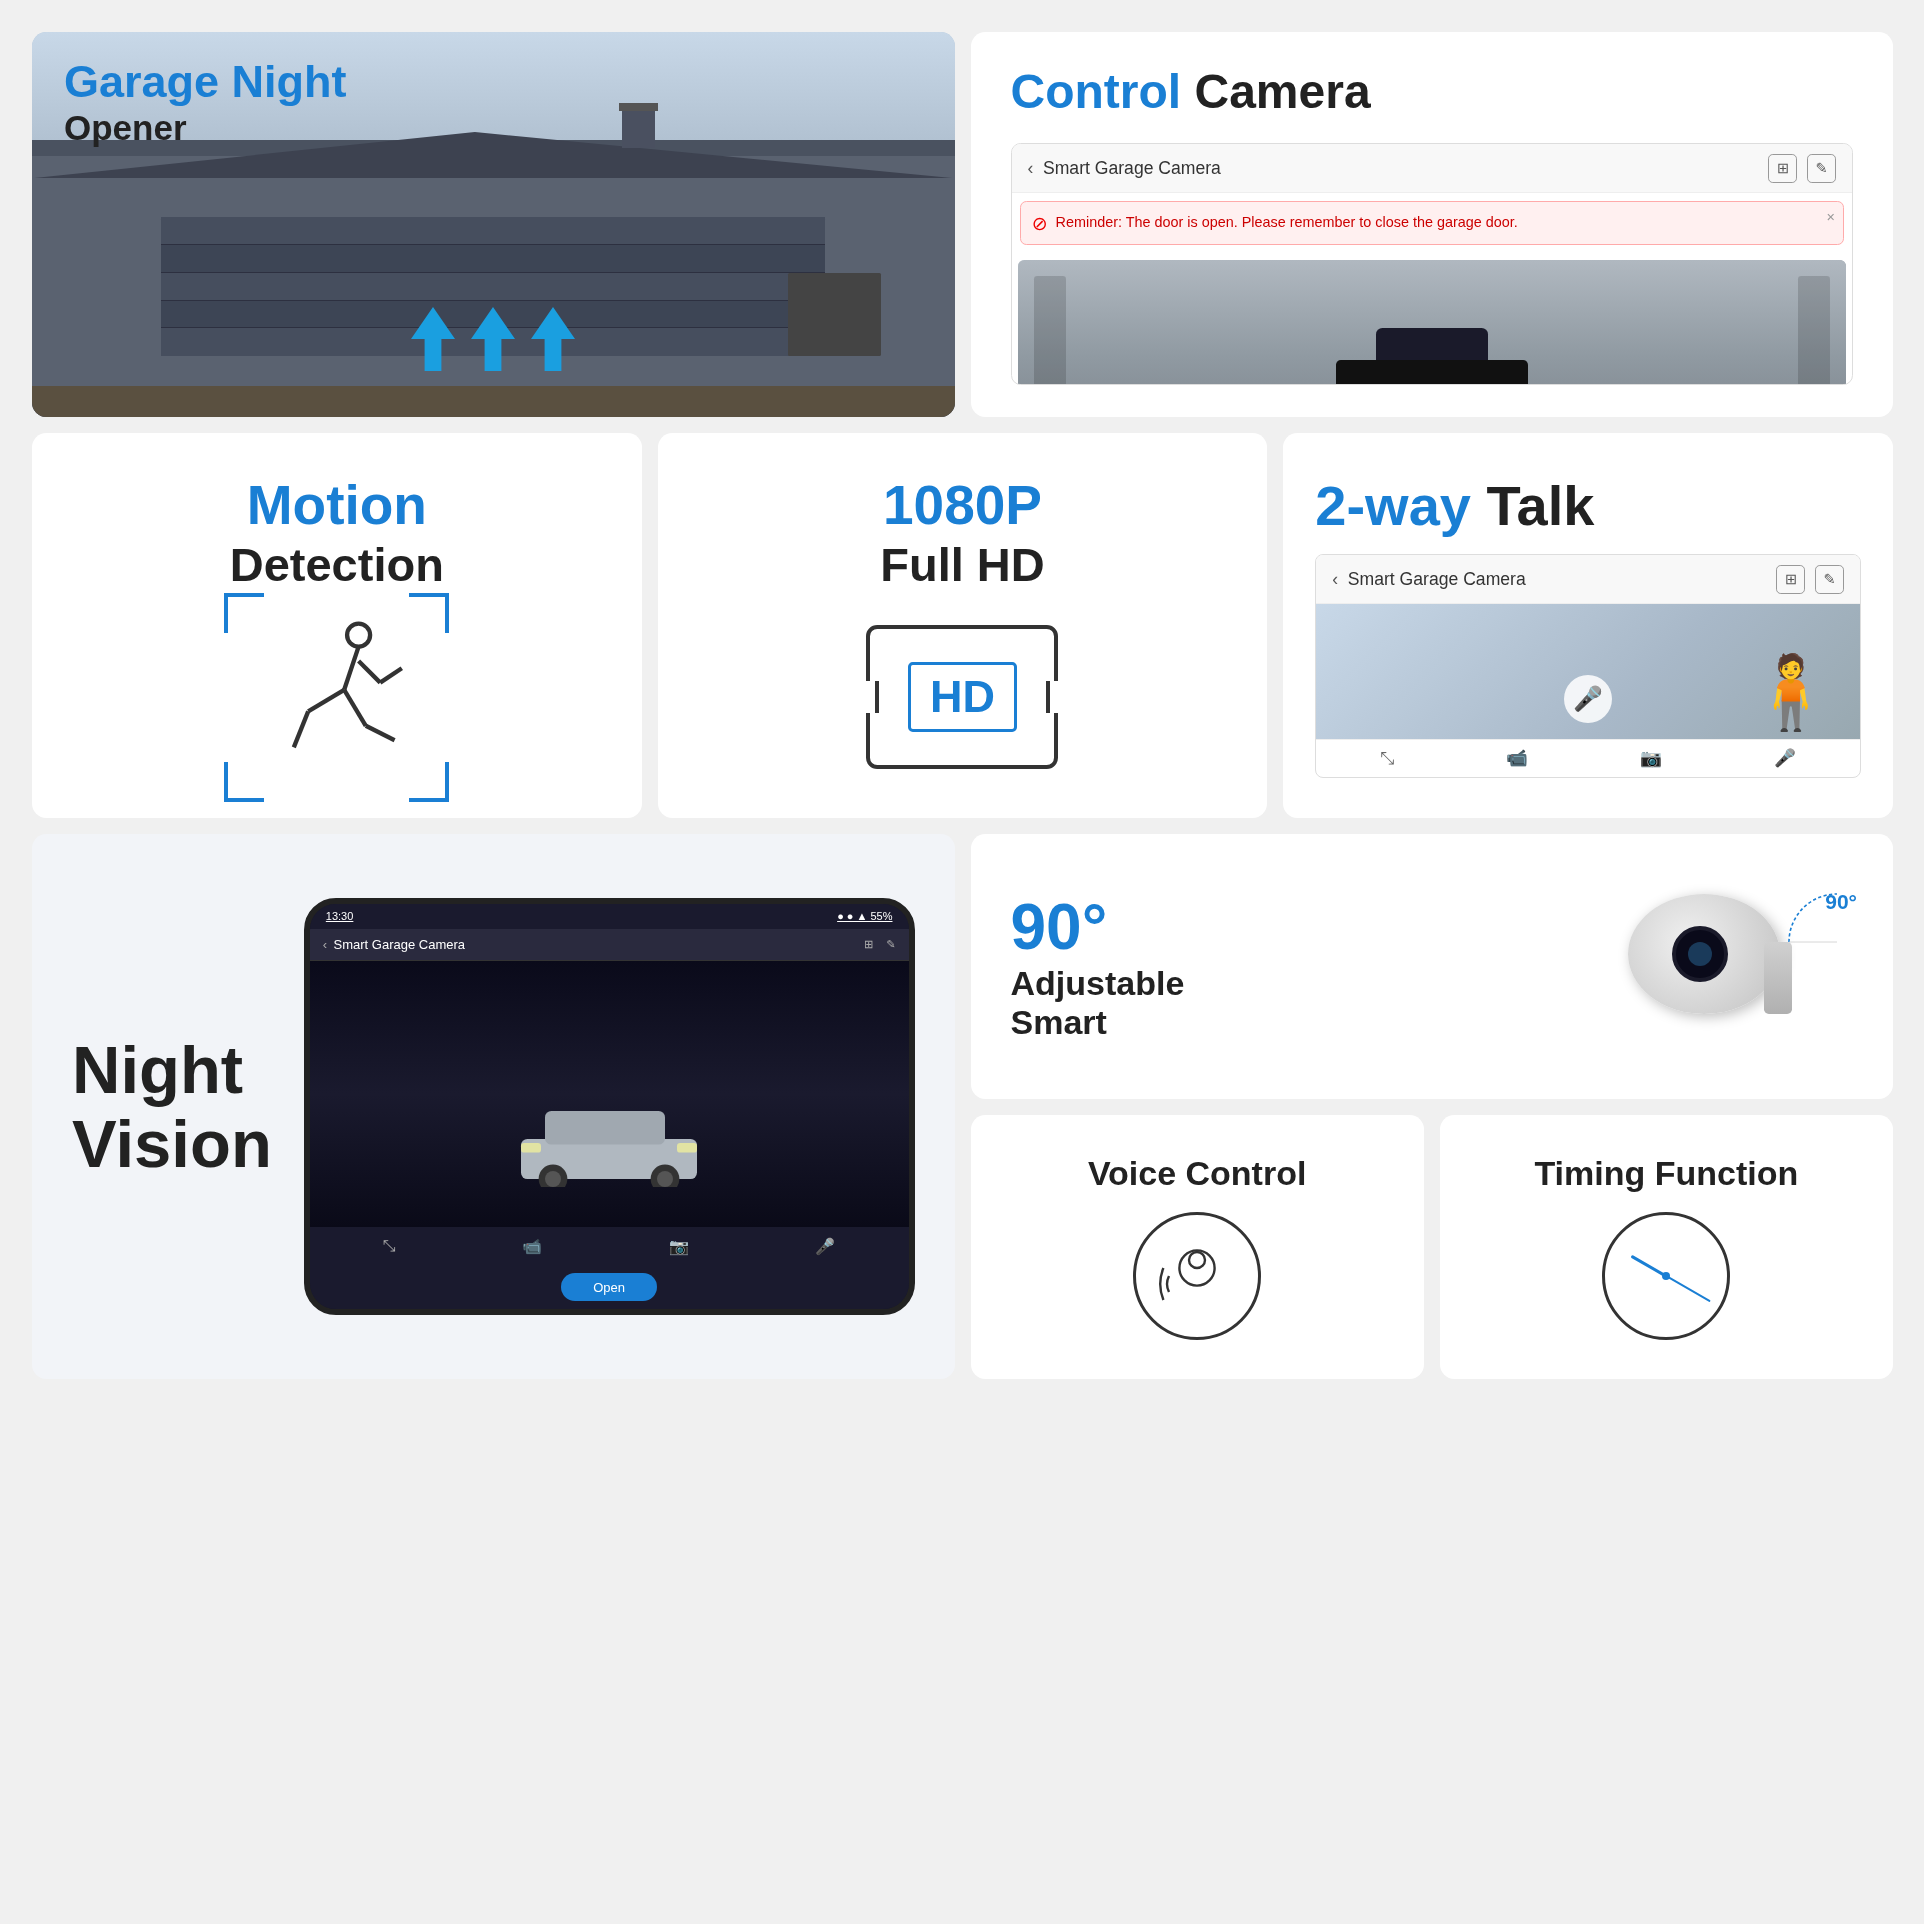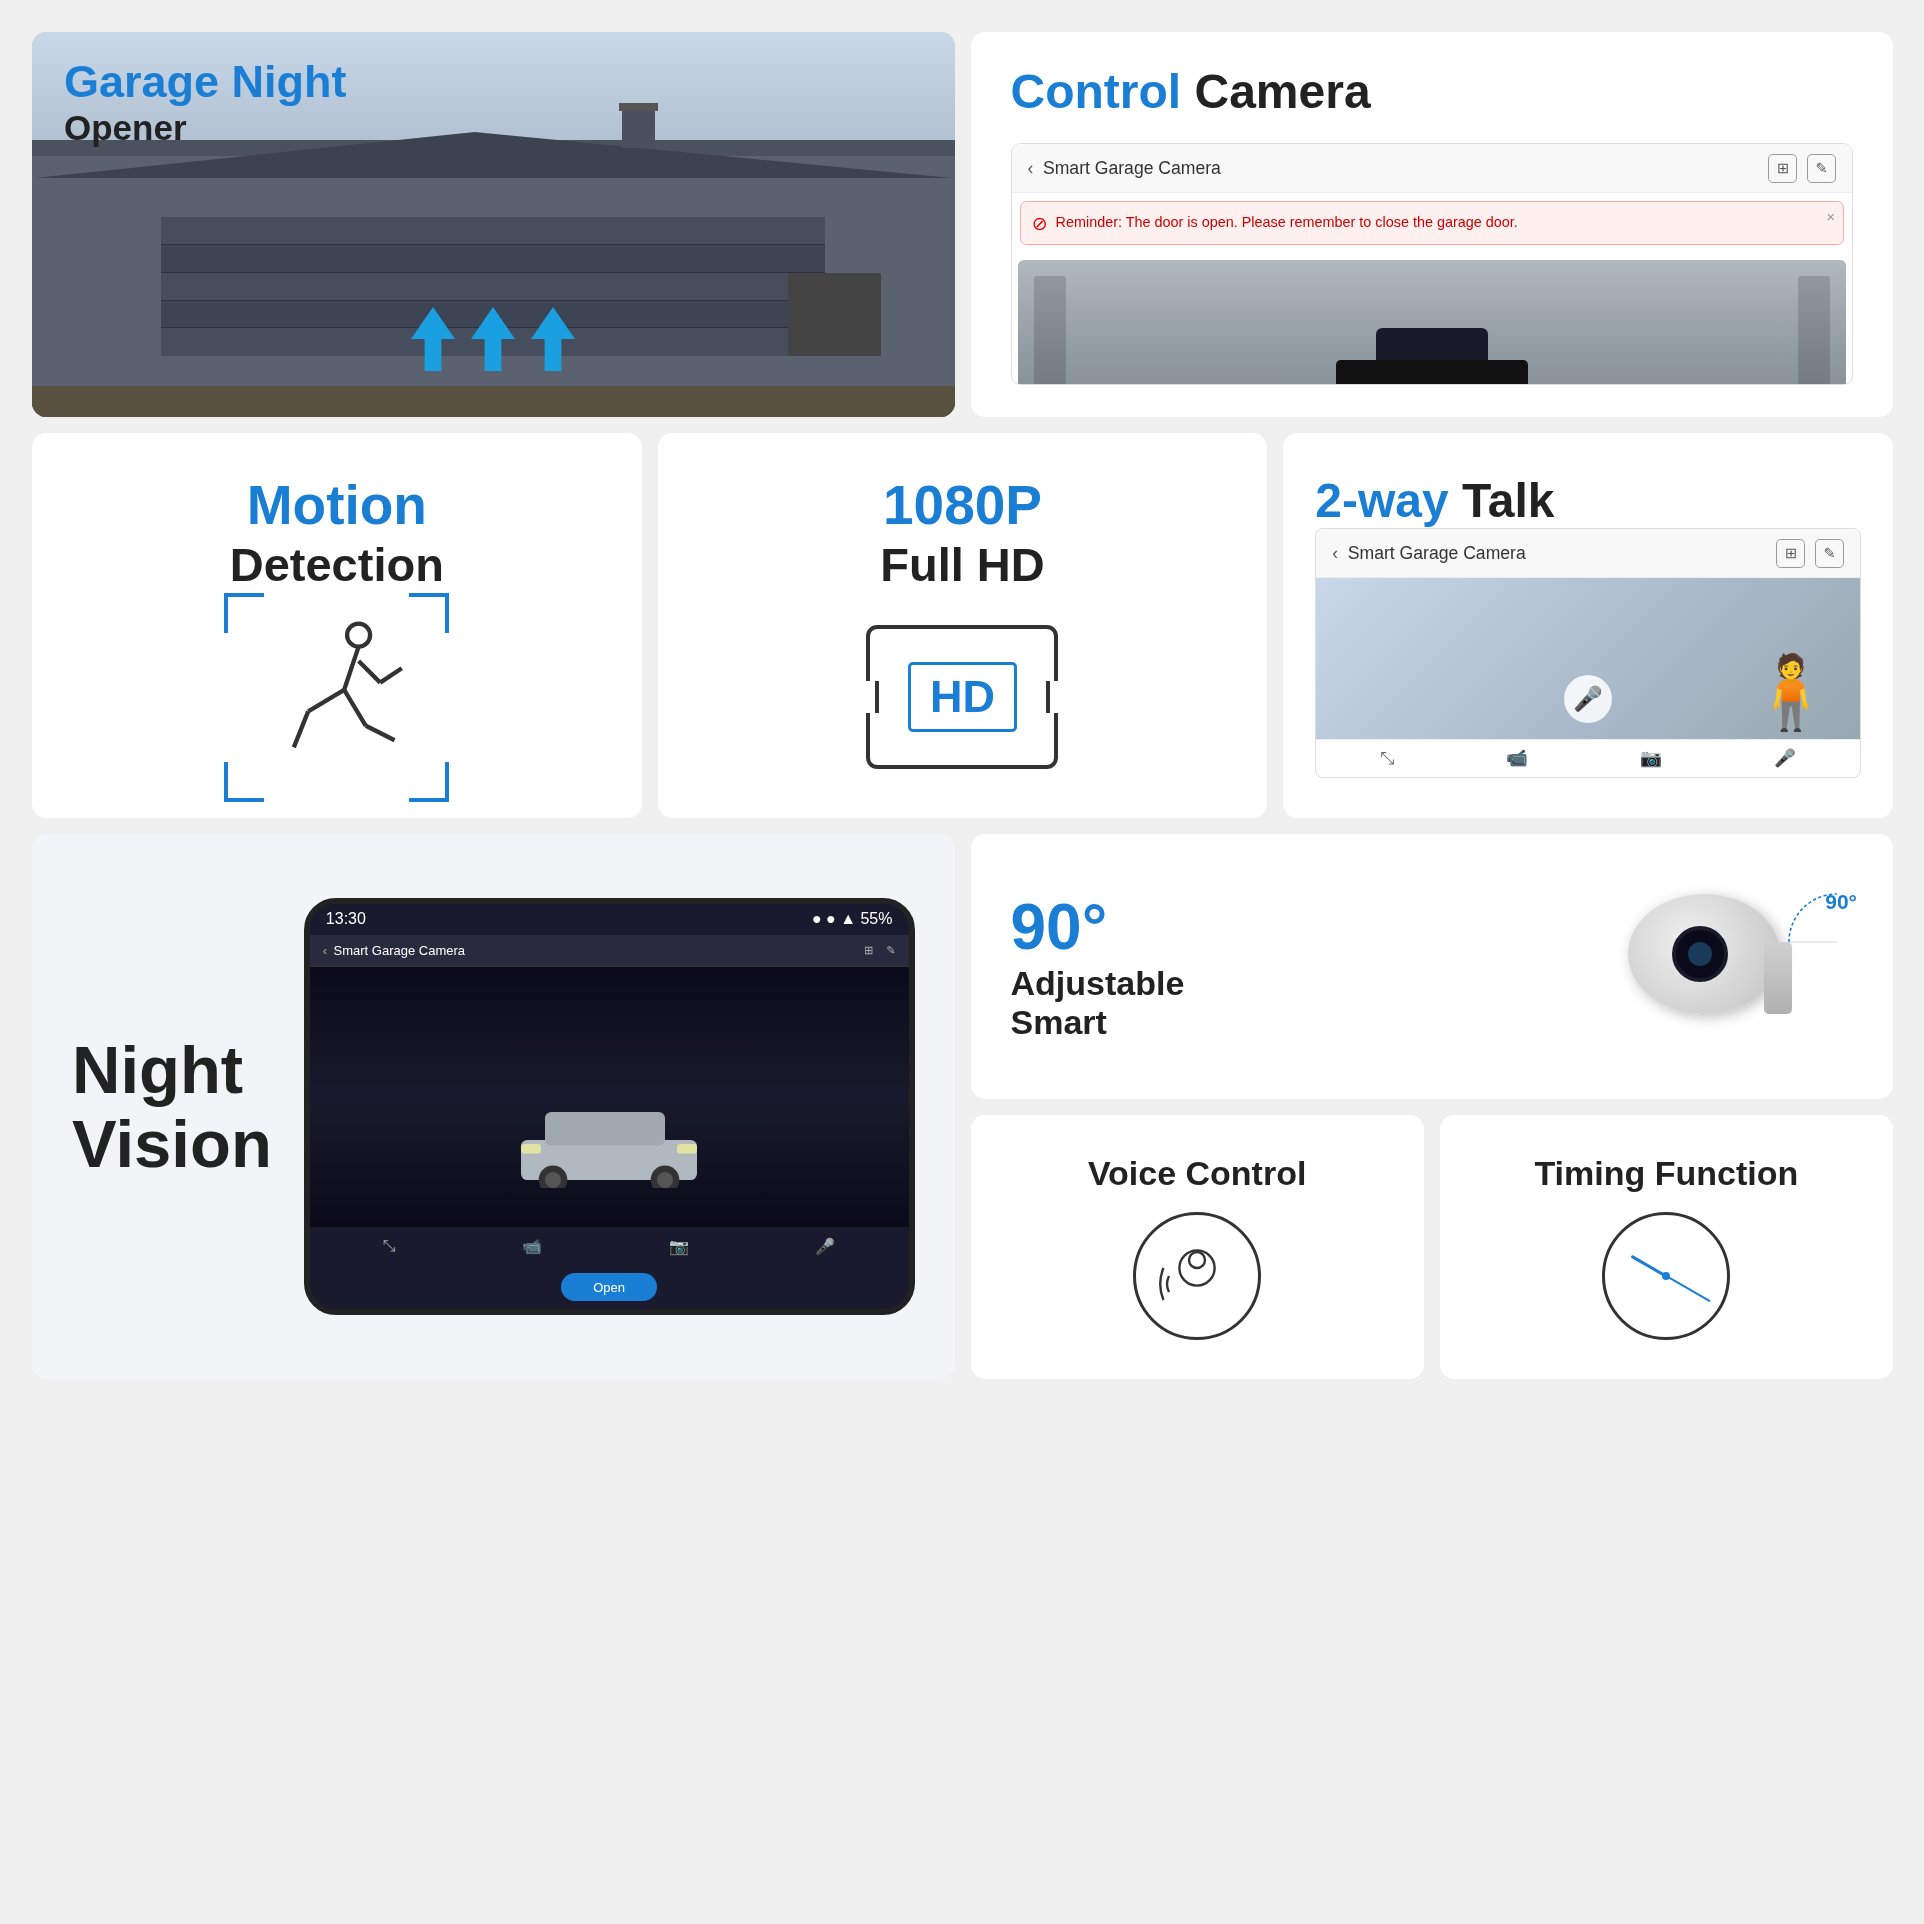--- a/index.html
+++ b/index.html
@@ -331,22 +331,23 @@
 
     .two-way-panel {
       background: #fff;
       border-radius: 14.4px;
       padding: 40px 32px;
       display: flex;
       flex-direction: column;
     }
 
     .two-way-title {
-      font-size: 48px;
+      font-size: 56px;
       font-weight: 700;
+      margin-bottom: 16px;
     }
 
     .two-way-blue {
       color: #1a7fd4;
       font-weight: 900;
     }
 
     .two-way-black {
       color: #222;
     }
@@ -424,21 +425,22 @@
     .nv-status-bar {
       background: #1a1a2e;
       padding: 6.4px 16px;
       display: flex;
       justify-content: space-between;
       align-items: center;
     }
 
     .nv-status-text {
       color: #fff;
-      font-size: 16px;
+      font-size: 11px;
+      text-decoration: underline;
     }
 
     .nv-phone-header {
       background: #2a2a3e;
       padding: 8px 13px;
       display: flex;
       align-items: center;
       gap: 6.4px;
       border-bottom: 0.8px solid #333;
     }

